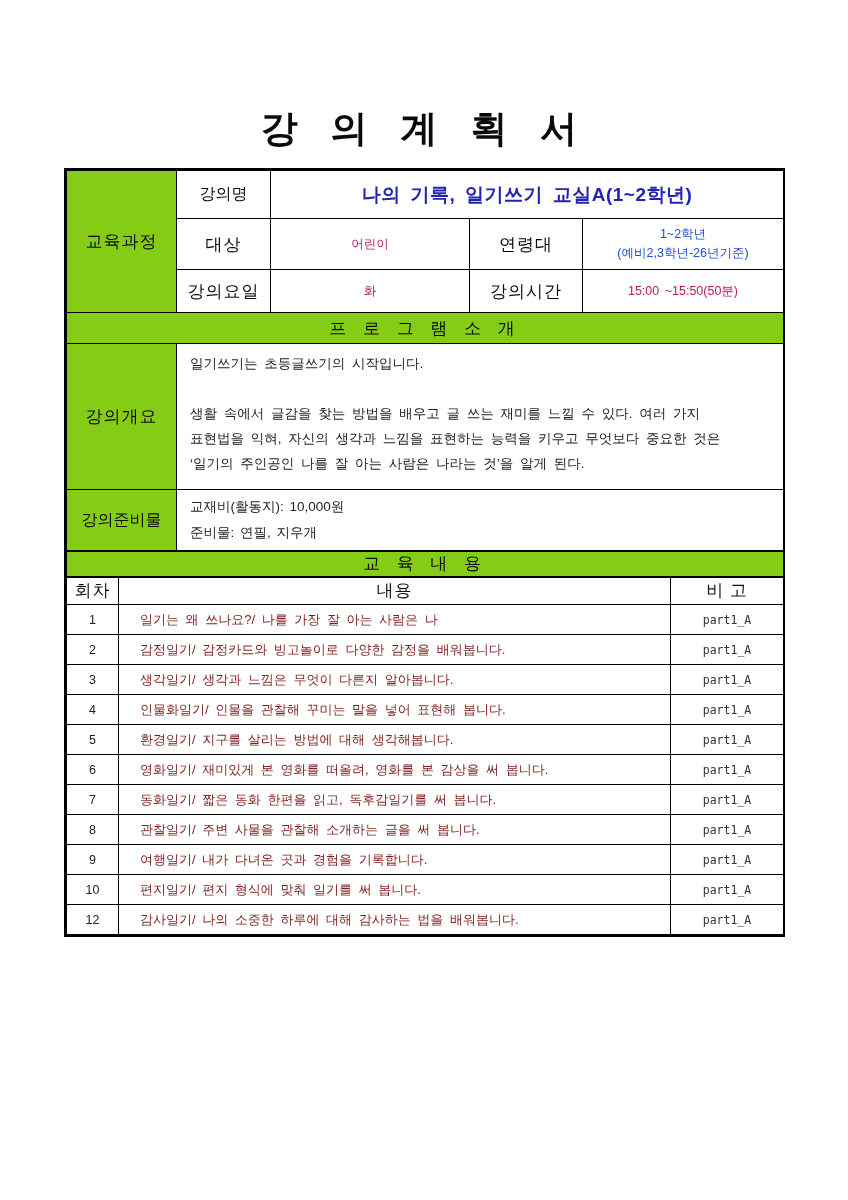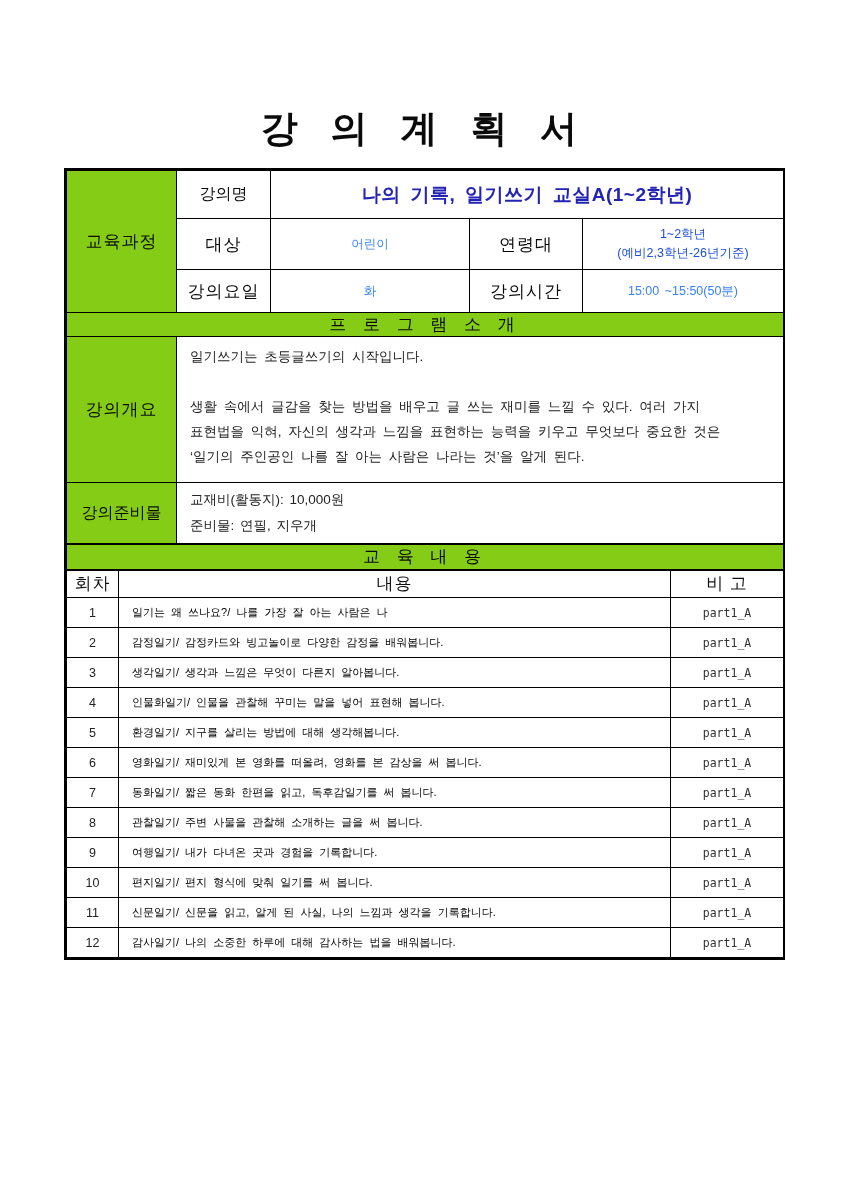--- a/index.html
+++ b/index.html
@@ -35,21 +35,21 @@
   .cell-center{text-align:center;vertical-align:middle;}
 
   .lbl{font-size:17px;letter-spacing:1px;color:#0a0a0a;}
   .lbl-sm{font-size:16px;color:#0a0a0a;}
   .course-name{
     font-size:19px;
     font-weight:600;
     letter-spacing:0.5px;
     word-spacing:4px;
   }
-  .val-sm{font-size:12.5px;color:#3b82f6;word-spacing:2px;}
+  .val-sm{font-size:12.5px;color:#be185d;word-spacing:2px;}
   .age-cell{font-size:12.5px;line-height:19px;color:#1d4ed8;}
 
   .band{
     font-size:17px;
     letter-spacing:6px;
     text-align:center;
     vertical-align:middle;
     color:#0a0a0a;
   }
   .band-thickbottom{border-bottom:2px solid #000;}
@@ -68,22 +68,22 @@
     padding:4px 14px 4px 13px;
     font-size:13.5px;
     line-height:26px;
     color:#222;
     word-spacing:2px;
   }
 
   .sched-h{font-size:17px;letter-spacing:1px;}
   .sess{font-size:12.5px;text-align:center;vertical-align:middle;color:#222;}
   .cont{
-    font-size:11px;text-align:left;vertical-align:middle;
-    padding-left:13px;color:#000000;word-spacing:3px;
+    font-size:13px;text-align:left;vertical-align:middle;
+    padding-left:21px;color:#7f1d1d;word-spacing:3px;
   }
   .note{
     font-family:"DejaVu Sans Mono","Liberation Mono",monospace;
     font-size:11.5px;text-align:center;vertical-align:middle;color:#333;
     letter-spacing:0px;
   }
 </style>
 </head>
 <body>
 
@@ -115,21 +115,21 @@
           <div>1~2학년</div>
           <div>(예비2,3학년-26년기준)</div>
         </td>
       </tr>
       <tr style="height:43px">
         <td class="cell-center lbl">강의요일</td>
         <td class="cell-center val-sm">화</td>
         <td class="cell-center lbl">강의시간</td>
         <td class="cell-center val-sm">15:00 ~15:50(50분)</td>
       </tr>
-      <tr style="height:24px">
+      <tr style="height:31px">
         <td colspan="5" class="bluebg band">프 로 그 램 소 개</td>
       </tr>
       <tr style="height:146px">
         <td class="bluebg cell-center lbl">강의개요</td>
         <td colspan="4" class="overview-cell">
           <div>일기쓰기는 초등글쓰기의 시작입니다.</div>
           <div class="overview-gap"></div>
           <div>생활 속에서 글감을 찾는 방법을 배우고 글 쓰는 재미를 느낄 수 있다. 여러 가지</div>
           <div>표현법을 익혀, 자신의 생각과 느낌을 표현하는 능력을 키우고 무엇보다 중요한 것은</div>
           <div>‘일기의 주인공인 나를 잘 아는 사람은 나라는 것’을 알게 된다.</div>
@@ -204,25 +204,20 @@
         <td class="sess">9</td>
         <td class="cont">여행일기/ 내가 다녀온 곳과 경험을 기록합니다.</td>
         <td class="note">part1_A</td>
       </tr>
       <tr style="height:30px">
         <td class="sess">10</td>
         <td class="cont">편지일기/ 편지 형식에 맞춰 일기를 써 봅니다.</td>
         <td class="note">part1_A</td>
       </tr>
       <tr style="height:30px">
-        <td class="sess">11</td>
-        <td class="cont">신문일기/ 신문을 읽고, 알게 된 사실, 나의 느낌과 생각을 기록합니다.</td>
-        <td class="note">part1_A</td>
-      </tr>
-      <tr style="height:30px">
         <td class="sess">12</td>
         <td class="cont">감사일기/ 나의 소중한 하루에 대해 감사하는 법을 배워봅니다.</td>
         <td class="note">part1_A</td>
       </tr>
     </tbody>
       </table>
 
   </div>
 </div>
 

